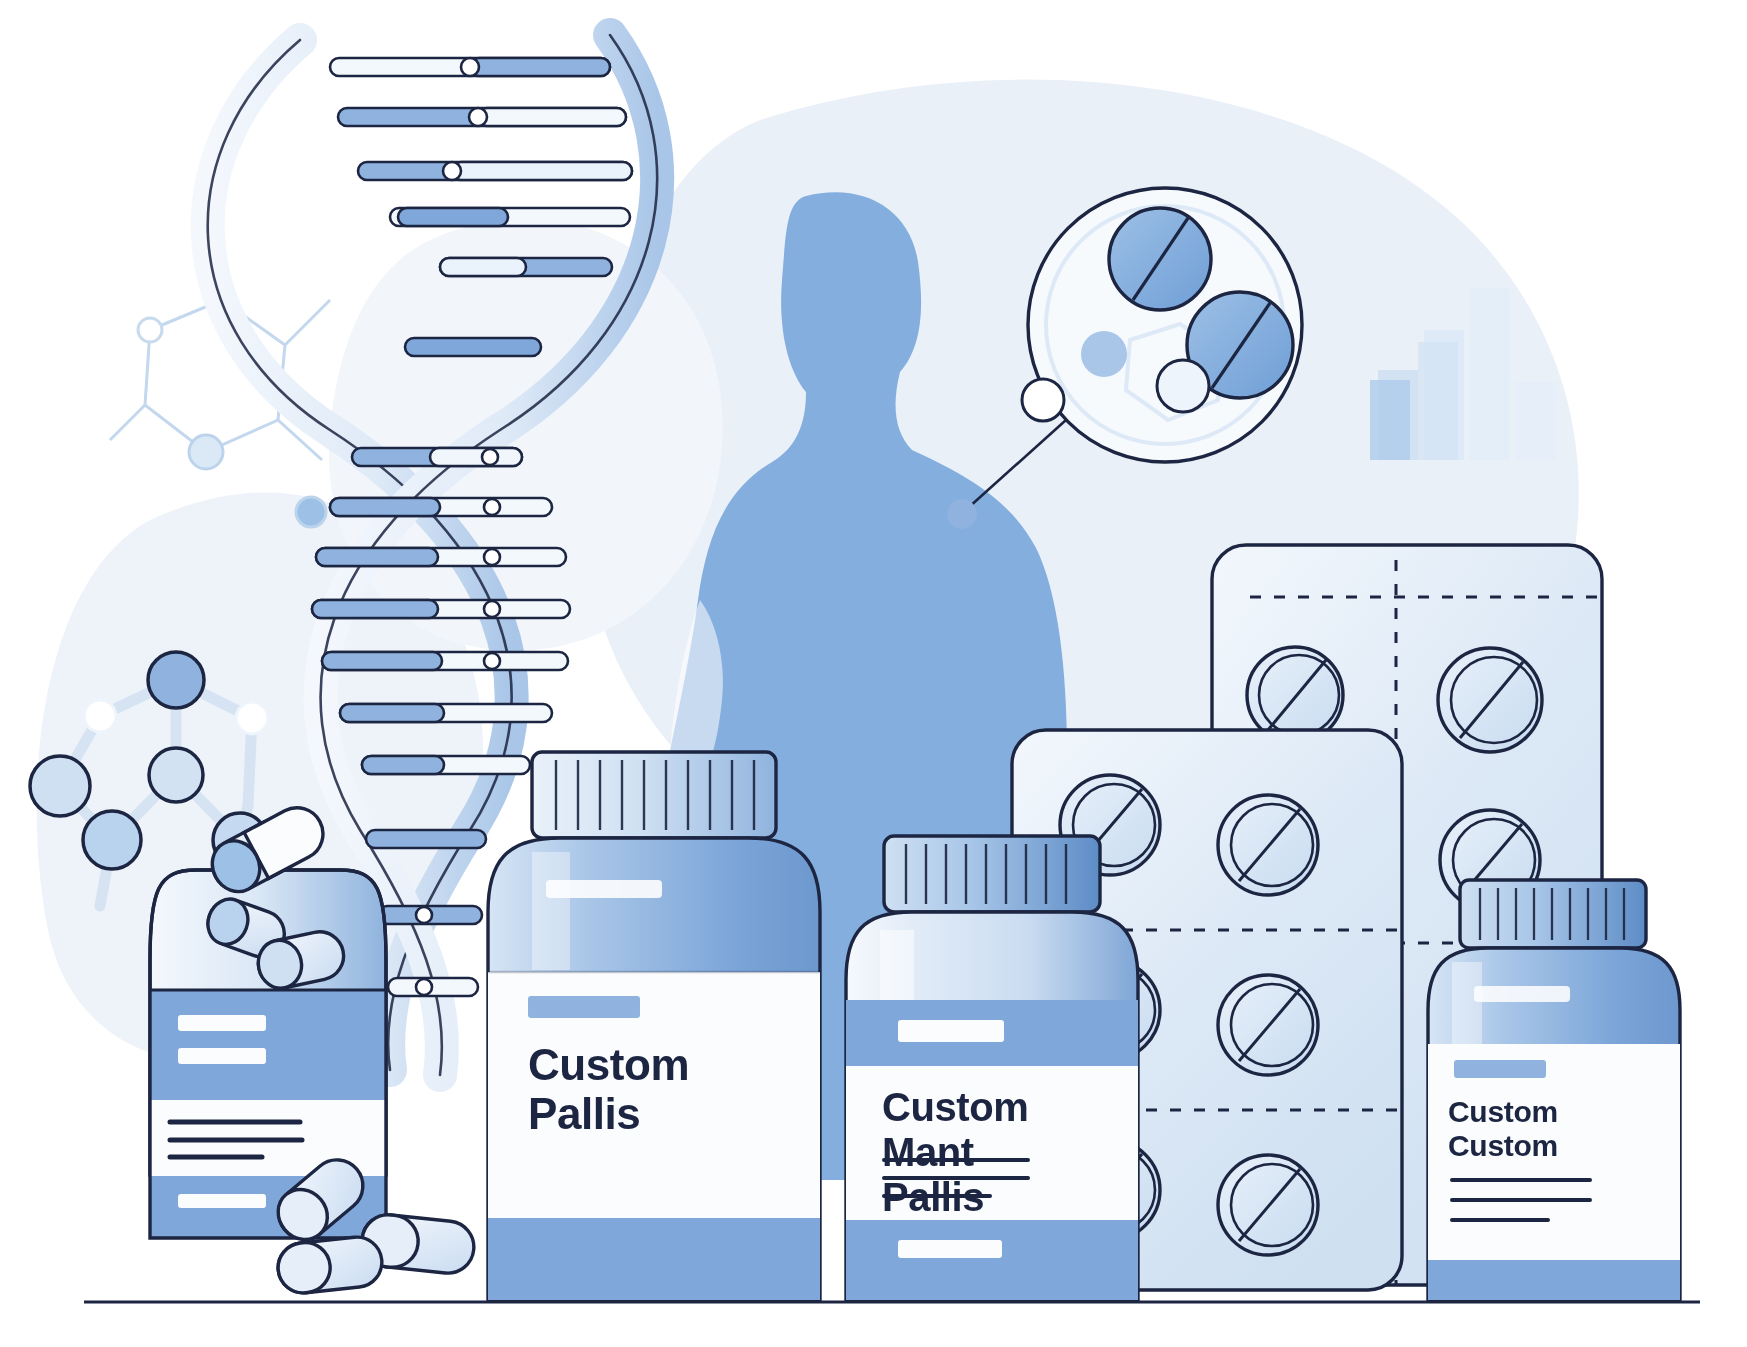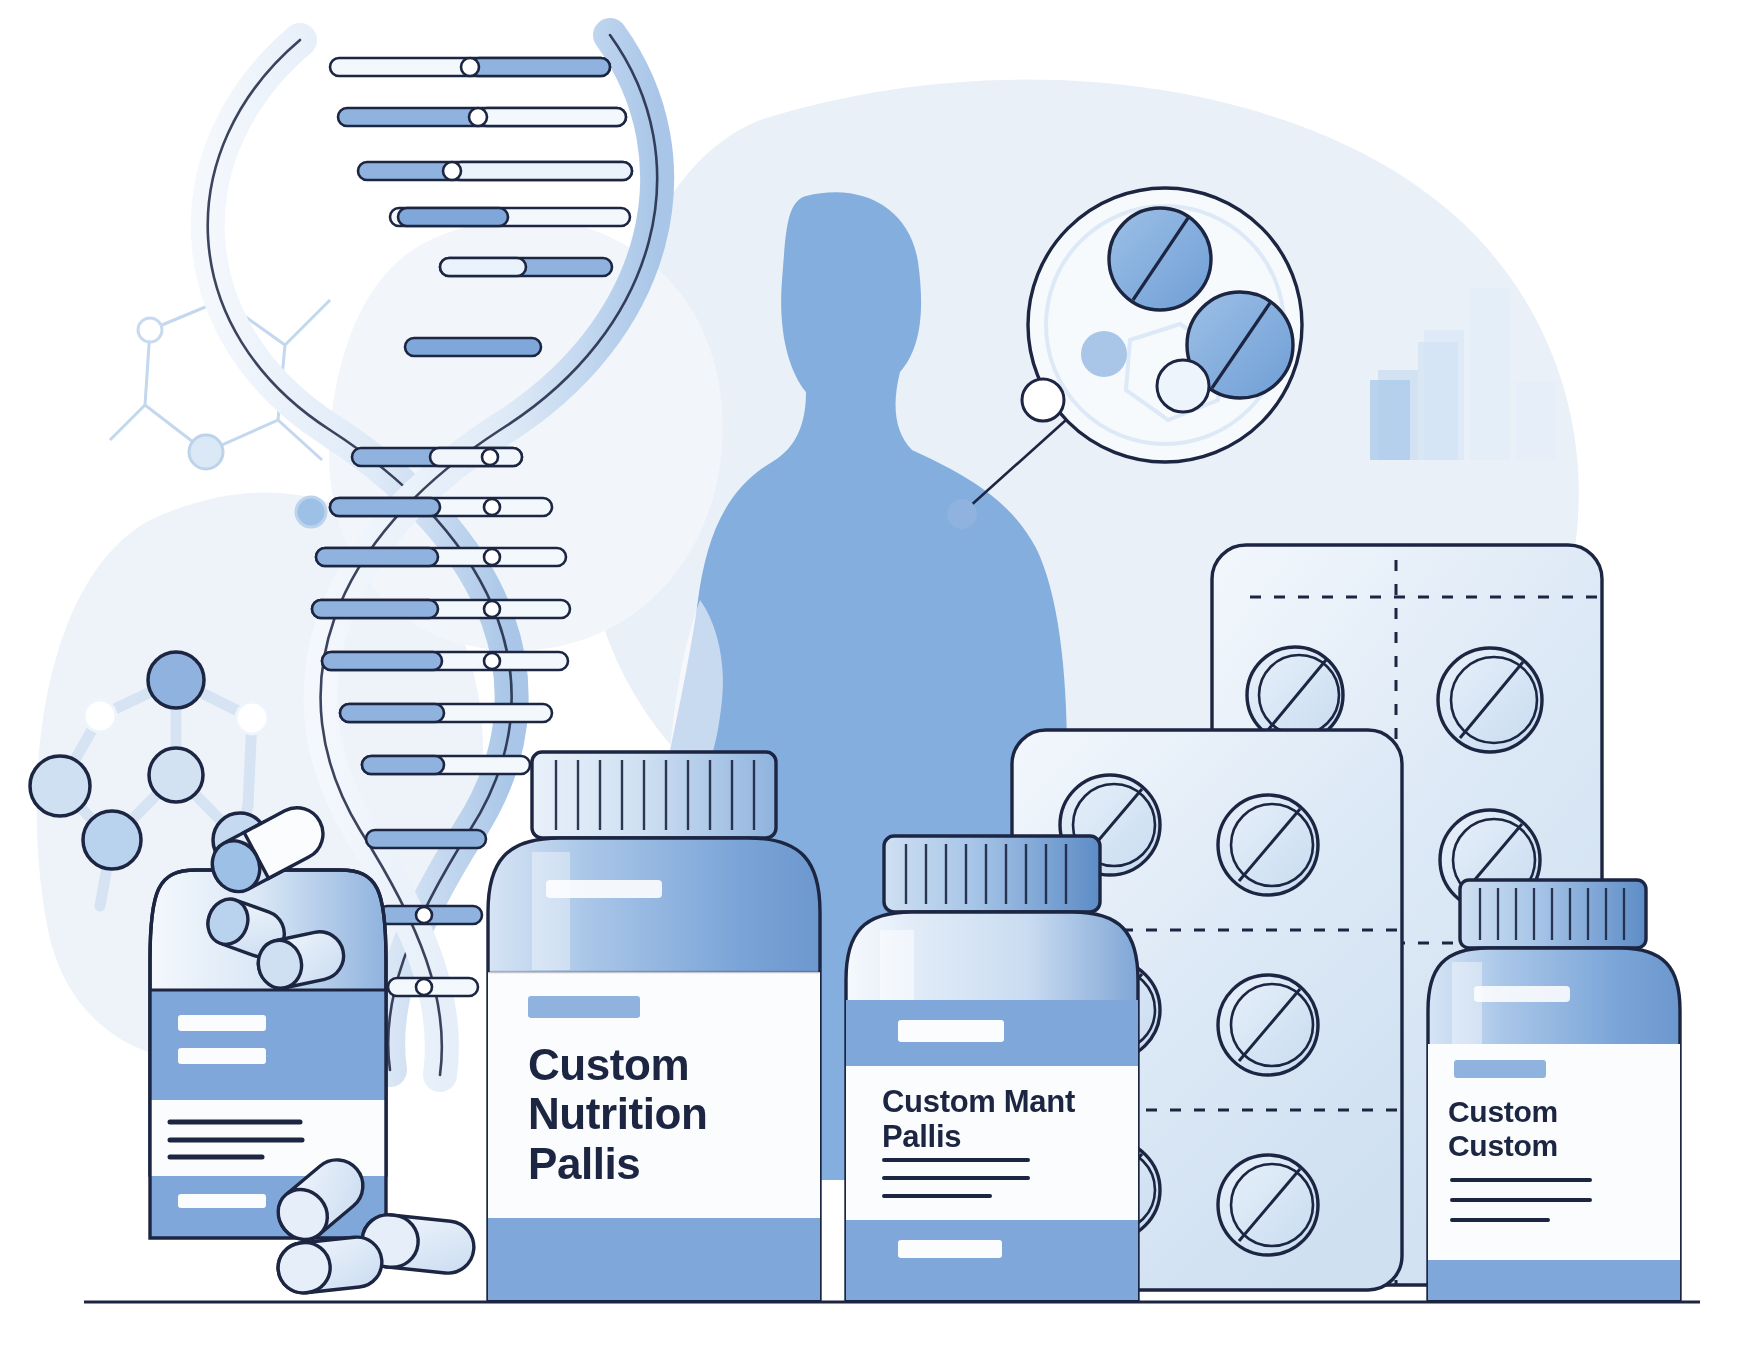--- a/index.html
+++ b/index.html
@@ -2,21 +2,21 @@
 <html><head>
 <meta charset="utf-8">
 <title>Custom Nutrition Illustration</title>
 <style>
   html,body{margin:0;padding:0;background:#ffffff;}
   body{font-family:"Liberation Sans",sans-serif;}
   #stage{position:relative;width:1747px;height:1306px;background:#ffffff;overflow:hidden;}
   #scene{position:absolute;inset:0;}
   .lbl{position:absolute;color:#1c2541;font-weight:bold;line-height:1.12;letter-spacing:-0.01em;}
   #lbl-a{left:528px;top:1040px;font-size:44px;width:240px;}
-  #lbl-b{left:882px;top:1085px;font-size:31px;width:215px;}
+  #lbl-b{left:882px;top:1085px;font-size:40px;width:215px;}
   #lbl-c{left:1448px;top:1095px;font-size:30px;width:175px;}
 </style>
 </head>
 <body>
 
 <div id="stage">
 
   <svg id="scene" viewBox="0 0 1747 1347" width="1747" height="1347" xmlns="http://www.w3.org/2000/svg">
 
     <defs>
@@ -444,21 +444,20 @@
       <rect x="1474" y="986" width="96" height="16" rx="4" fill="#fbfcfe" opacity="0.9"></rect>
       <rect x="1452" y="962" width="30" height="82" fill="#ffffff" opacity="0.4"></rect>
     </g>
 
     <line x1="84" y1="1302" x2="1700" y2="1302" stroke="#1c2541" stroke-width="3"></line>
 
   </svg>
 
   <div class="lbl" id="lbl-a">
     <div>Custom</div>
-    <div>Nutrition</div>
     <div>Pallis</div>
   </div>
 
   <div class="lbl" id="lbl-b">
     <div>Custom Mant</div>
     <div>Pallis</div>
   </div>
 
   <div class="lbl" id="lbl-c">
     <div>Custom</div>

